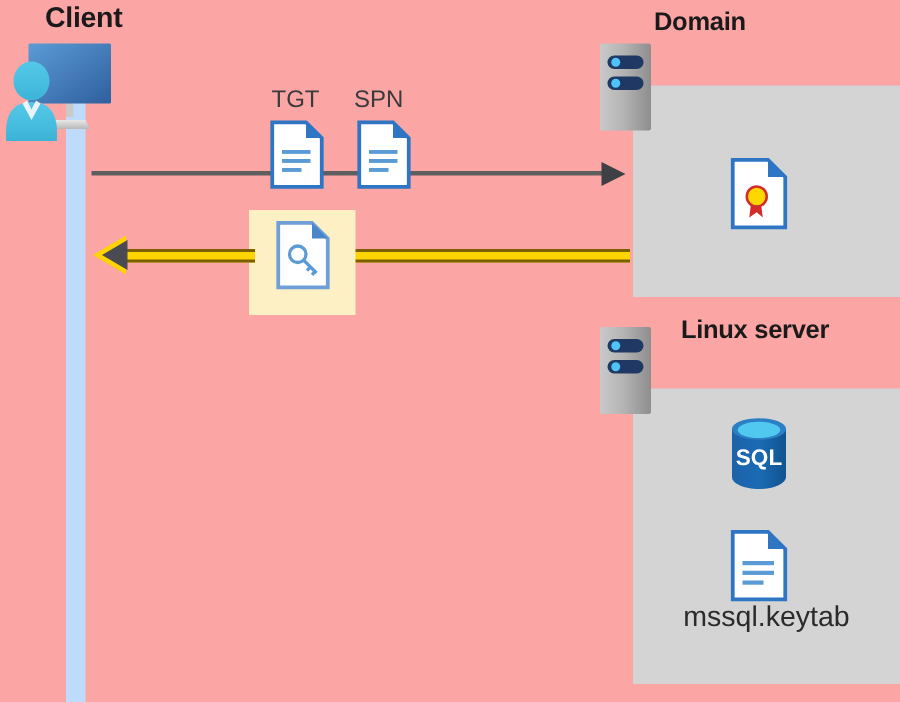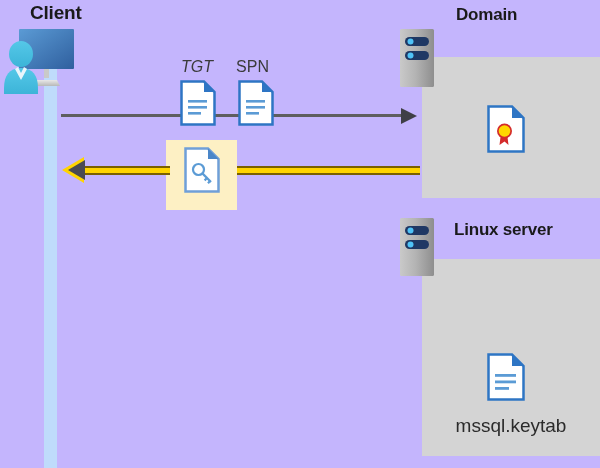--- a/index.html
+++ b/index.html
@@ -7,21 +7,21 @@
     padding: 0;
     background: #ffffff;
   }
   body {
     font-family: "Liberation Sans", sans-serif;
   }
   #diagram {
     position: relative;
     width: 600px;
     height: 468px;
-    background: #c4b5fd;
+    background: #fca5a5;
     overflow: hidden;
   }
   .abs { position: absolute; }
 
   
   .panel {
     background: #d4d4d4;
   }
   #dc-panel { left: 422px; top: 57px; width: 178px; height: 141px; }
   #linux-panel { left: 422px; top: 259px; width: 178px; height: 197px; }
@@ -30,42 +30,42 @@
   .title {
     font-weight: bold;
     color: #1a1a1a;
     letter-spacing: -0.2px;
   }
   #client-title {
     left: 30px; top: 2px;
     font-size: 19px;
   }
   #dc-title {
-    left: 456px; top: 4px;
+    left: 436px; top: 4px;
     font-size: 17px;
     line-height: 22px;
     width: 130px;
   }
   #linux-title {
-    left: 454px; top: 220px;
+    left: 454px; top: 210px;
     font-size: 17px;
   }
   #keytab-label {
-    left: 422px; top: 415px;
+    left: 422px; top: 401px;
     width: 178px;
     text-align: center;
     font-size: 19px;
     color: #2b2b2b;
   }
   .doc-label {
     font-size: 16px;
     color: #3a3a3a;
     text-align: center;
   }
-  #tgt-label { left: 172px; top: 58px; width: 50px; font-style: italic; }
+  #tgt-label { left: 172px; top: 58px; width: 50px; }
   #spn-label { left: 225px; top: 58px; width: 55px; }
 
   
   #client-bar {
     left: 44px; top: 62px;
     width: 13px; height: 406px;
     background: #bfdbfb;
   }
 
   
@@ -256,20 +256,35 @@
         </linearGradient>
       </defs>
       <rect x="0" y="0" width="34" height="58" rx="1.5" fill="url(#srvGradB)"></rect>
       <rect x="5" y="8" width="24" height="9" rx="4.5" fill="#1f3864"></rect>
       <circle cx="10.5" cy="12.5" r="3" fill="#4fc3f7"></circle>
       <rect x="5" y="22" width="24" height="9" rx="4.5" fill="#1f3864"></rect>
       <circle cx="10.5" cy="26.5" r="3" fill="#4fc3f7"></circle>
     </svg>
   </div>
 
+  <div class="abs" id="sql-db">
+    <svg width="42" height="48" viewBox="0 0 42 48">
+      <defs>
+        <linearGradient id="sqlBody" x1="0" y1="0" x2="1" y2="0">
+          <stop offset="0%" stop-color="#1d62a8"></stop>
+          <stop offset="50%" stop-color="#1a6bb5"></stop>
+          <stop offset="100%" stop-color="#12538f"></stop>
+        </linearGradient>
+      </defs>
+      <path d="M3 8 L3 40 C3 44.4 11.1 48 21 48 C30.9 48 39 44.4 39 40 L39 8 Z" fill="url(#sqlBody)"></path>
+      <ellipse cx="21" cy="8" rx="18" ry="7.2" fill="#2d7fc4"></ellipse>
+      <ellipse cx="21" cy="8.6" rx="14.2" ry="5.4" fill="#50c8f0"></ellipse>
+      <text x="21" y="32" text-anchor="middle" font-family="Liberation Sans, sans-serif" font-size="15" font-weight="bold" fill="#ffffff">SQL</text>
+    </svg>
+  </div>
 
   <div class="abs" id="keytab-doc">
     <svg width="38" height="48" viewBox="0 0 38 48">
       <path d="M1.5 1.5 L25 1.5 L36.5 13 L36.5 46.5 L1.5 46.5 Z" fill="#ffffff" stroke="#2e75c4" stroke-width="2.5"></path>
       <path d="M25 1.5 L36.5 13 L25 13 Z" fill="#2e75c4"></path>
       <rect x="8" y="21" width="21" height="2.8" fill="#5b9bd5"></rect>
       <rect x="8" y="27.5" width="21" height="2.8" fill="#5b9bd5"></rect>
       <rect x="8" y="34" width="14" height="2.8" fill="#5b9bd5"></rect>
     </svg>
   </div>

